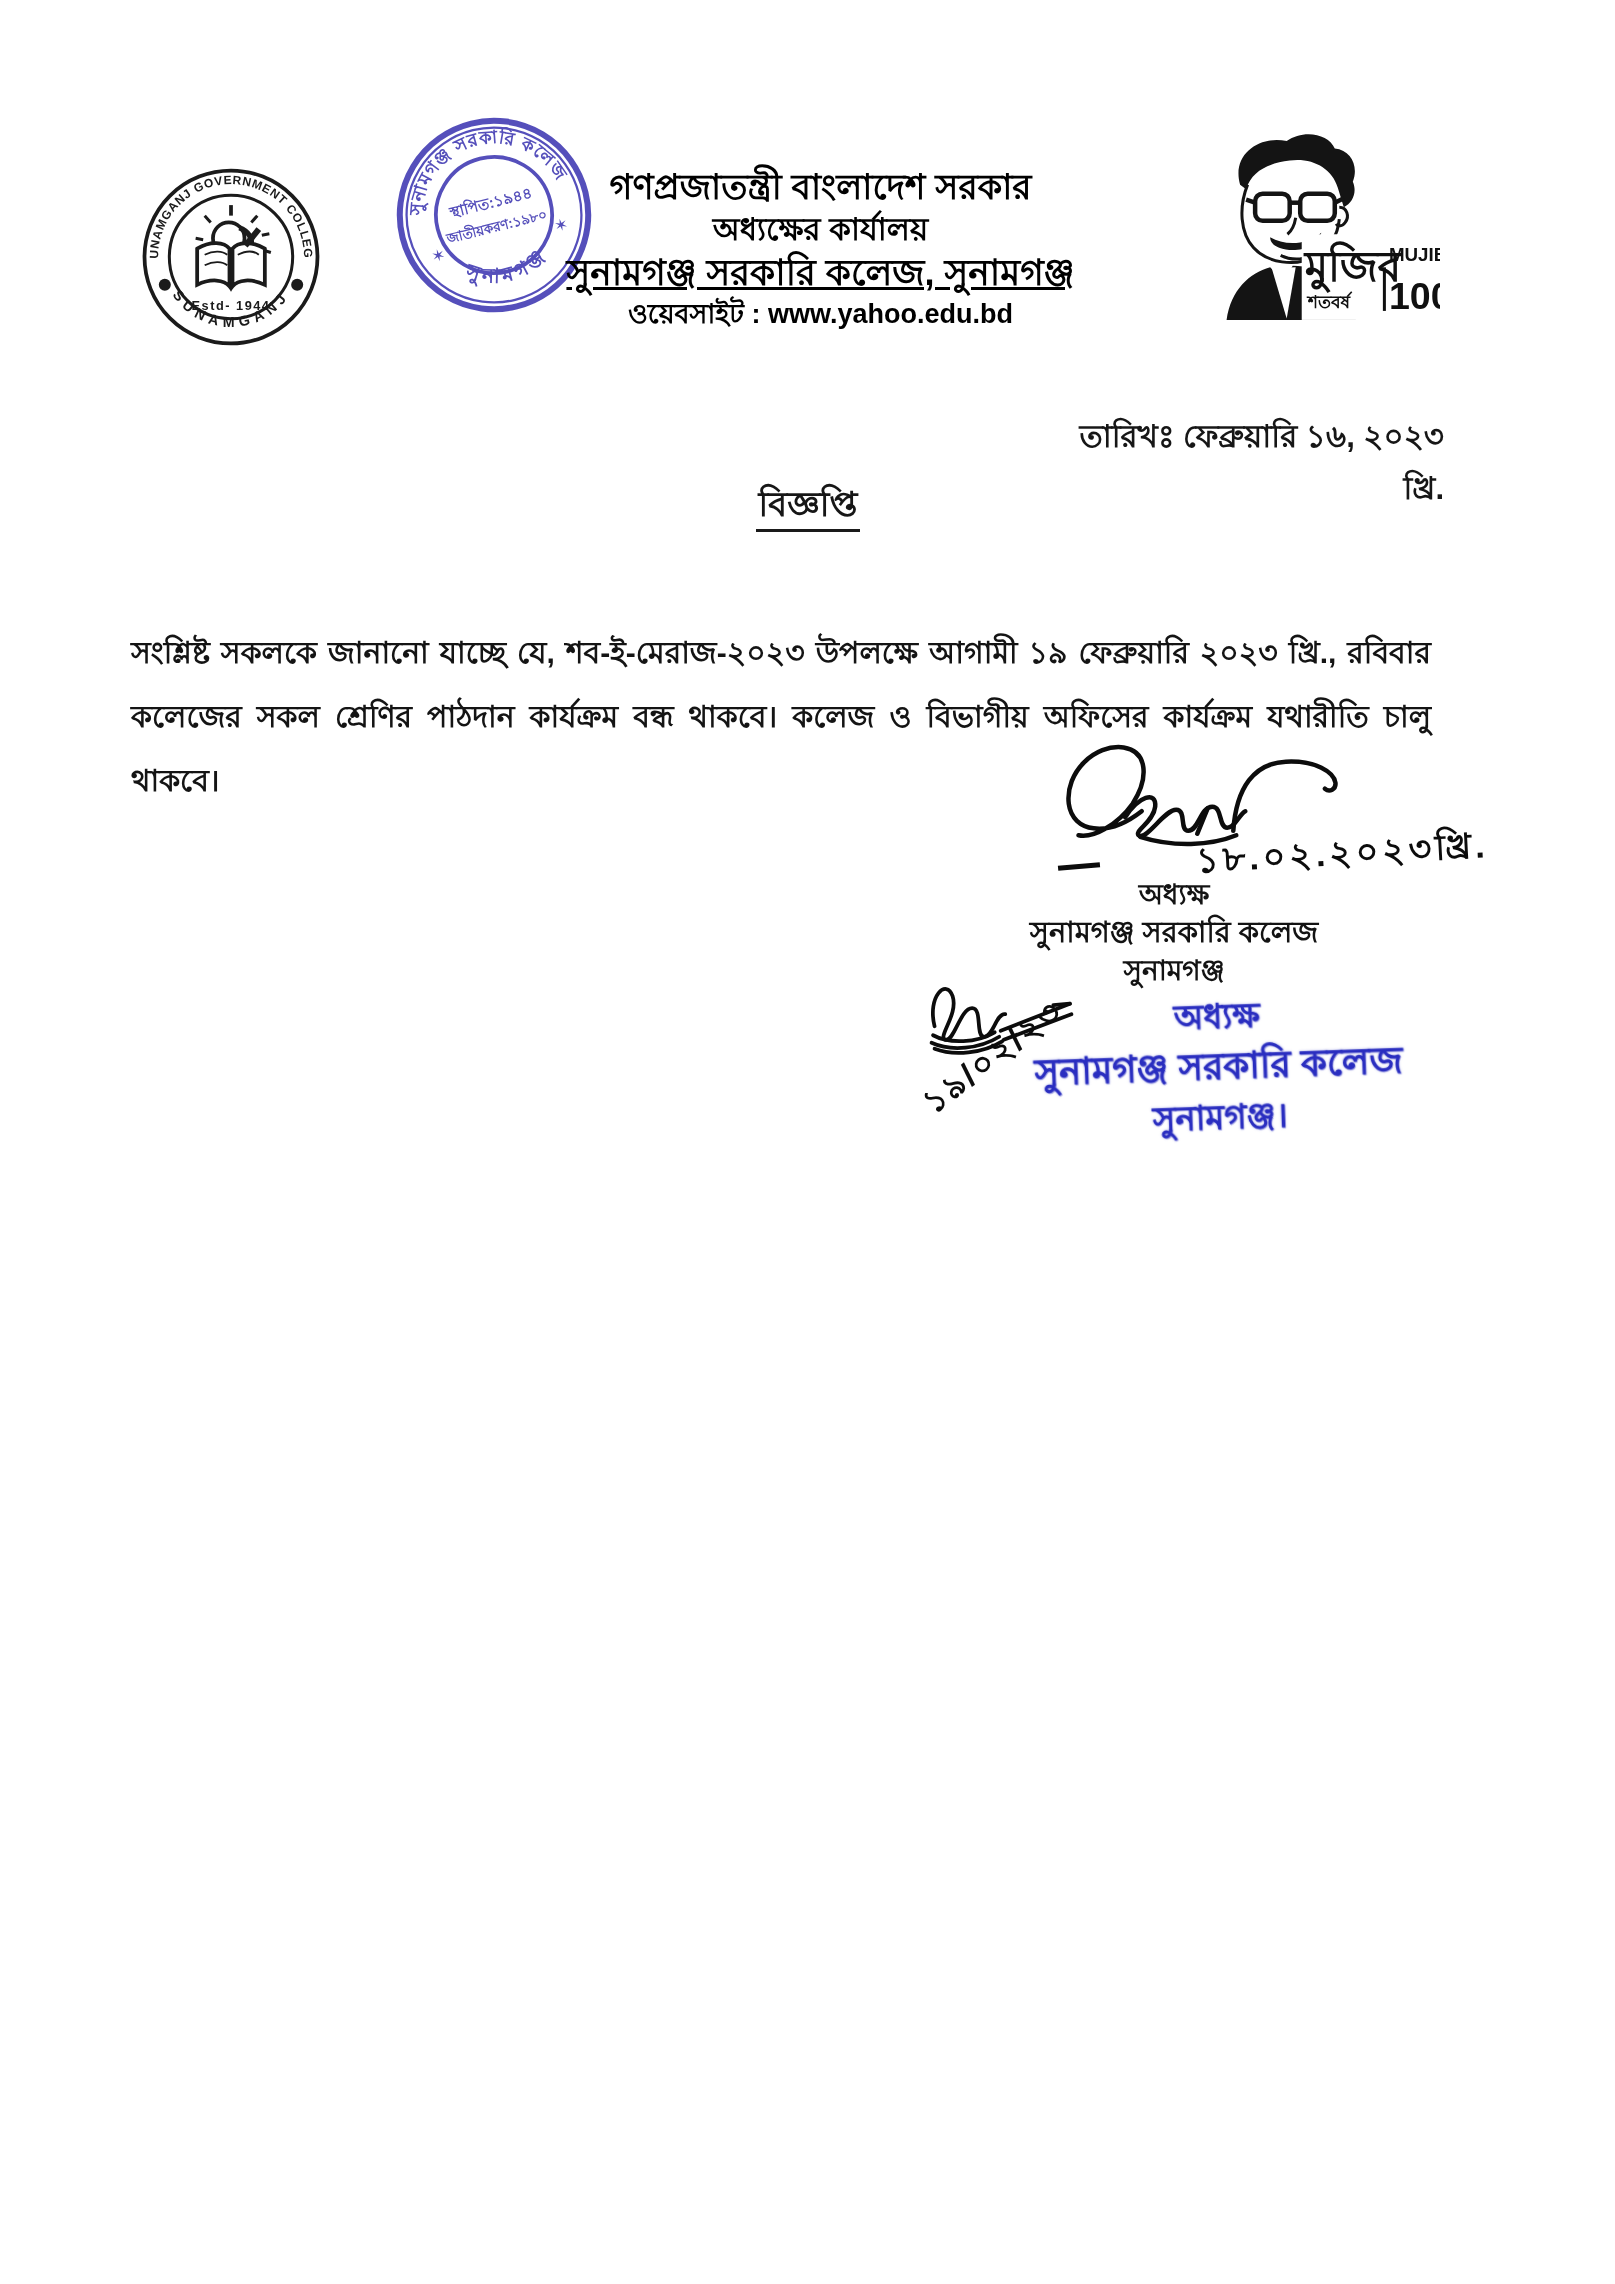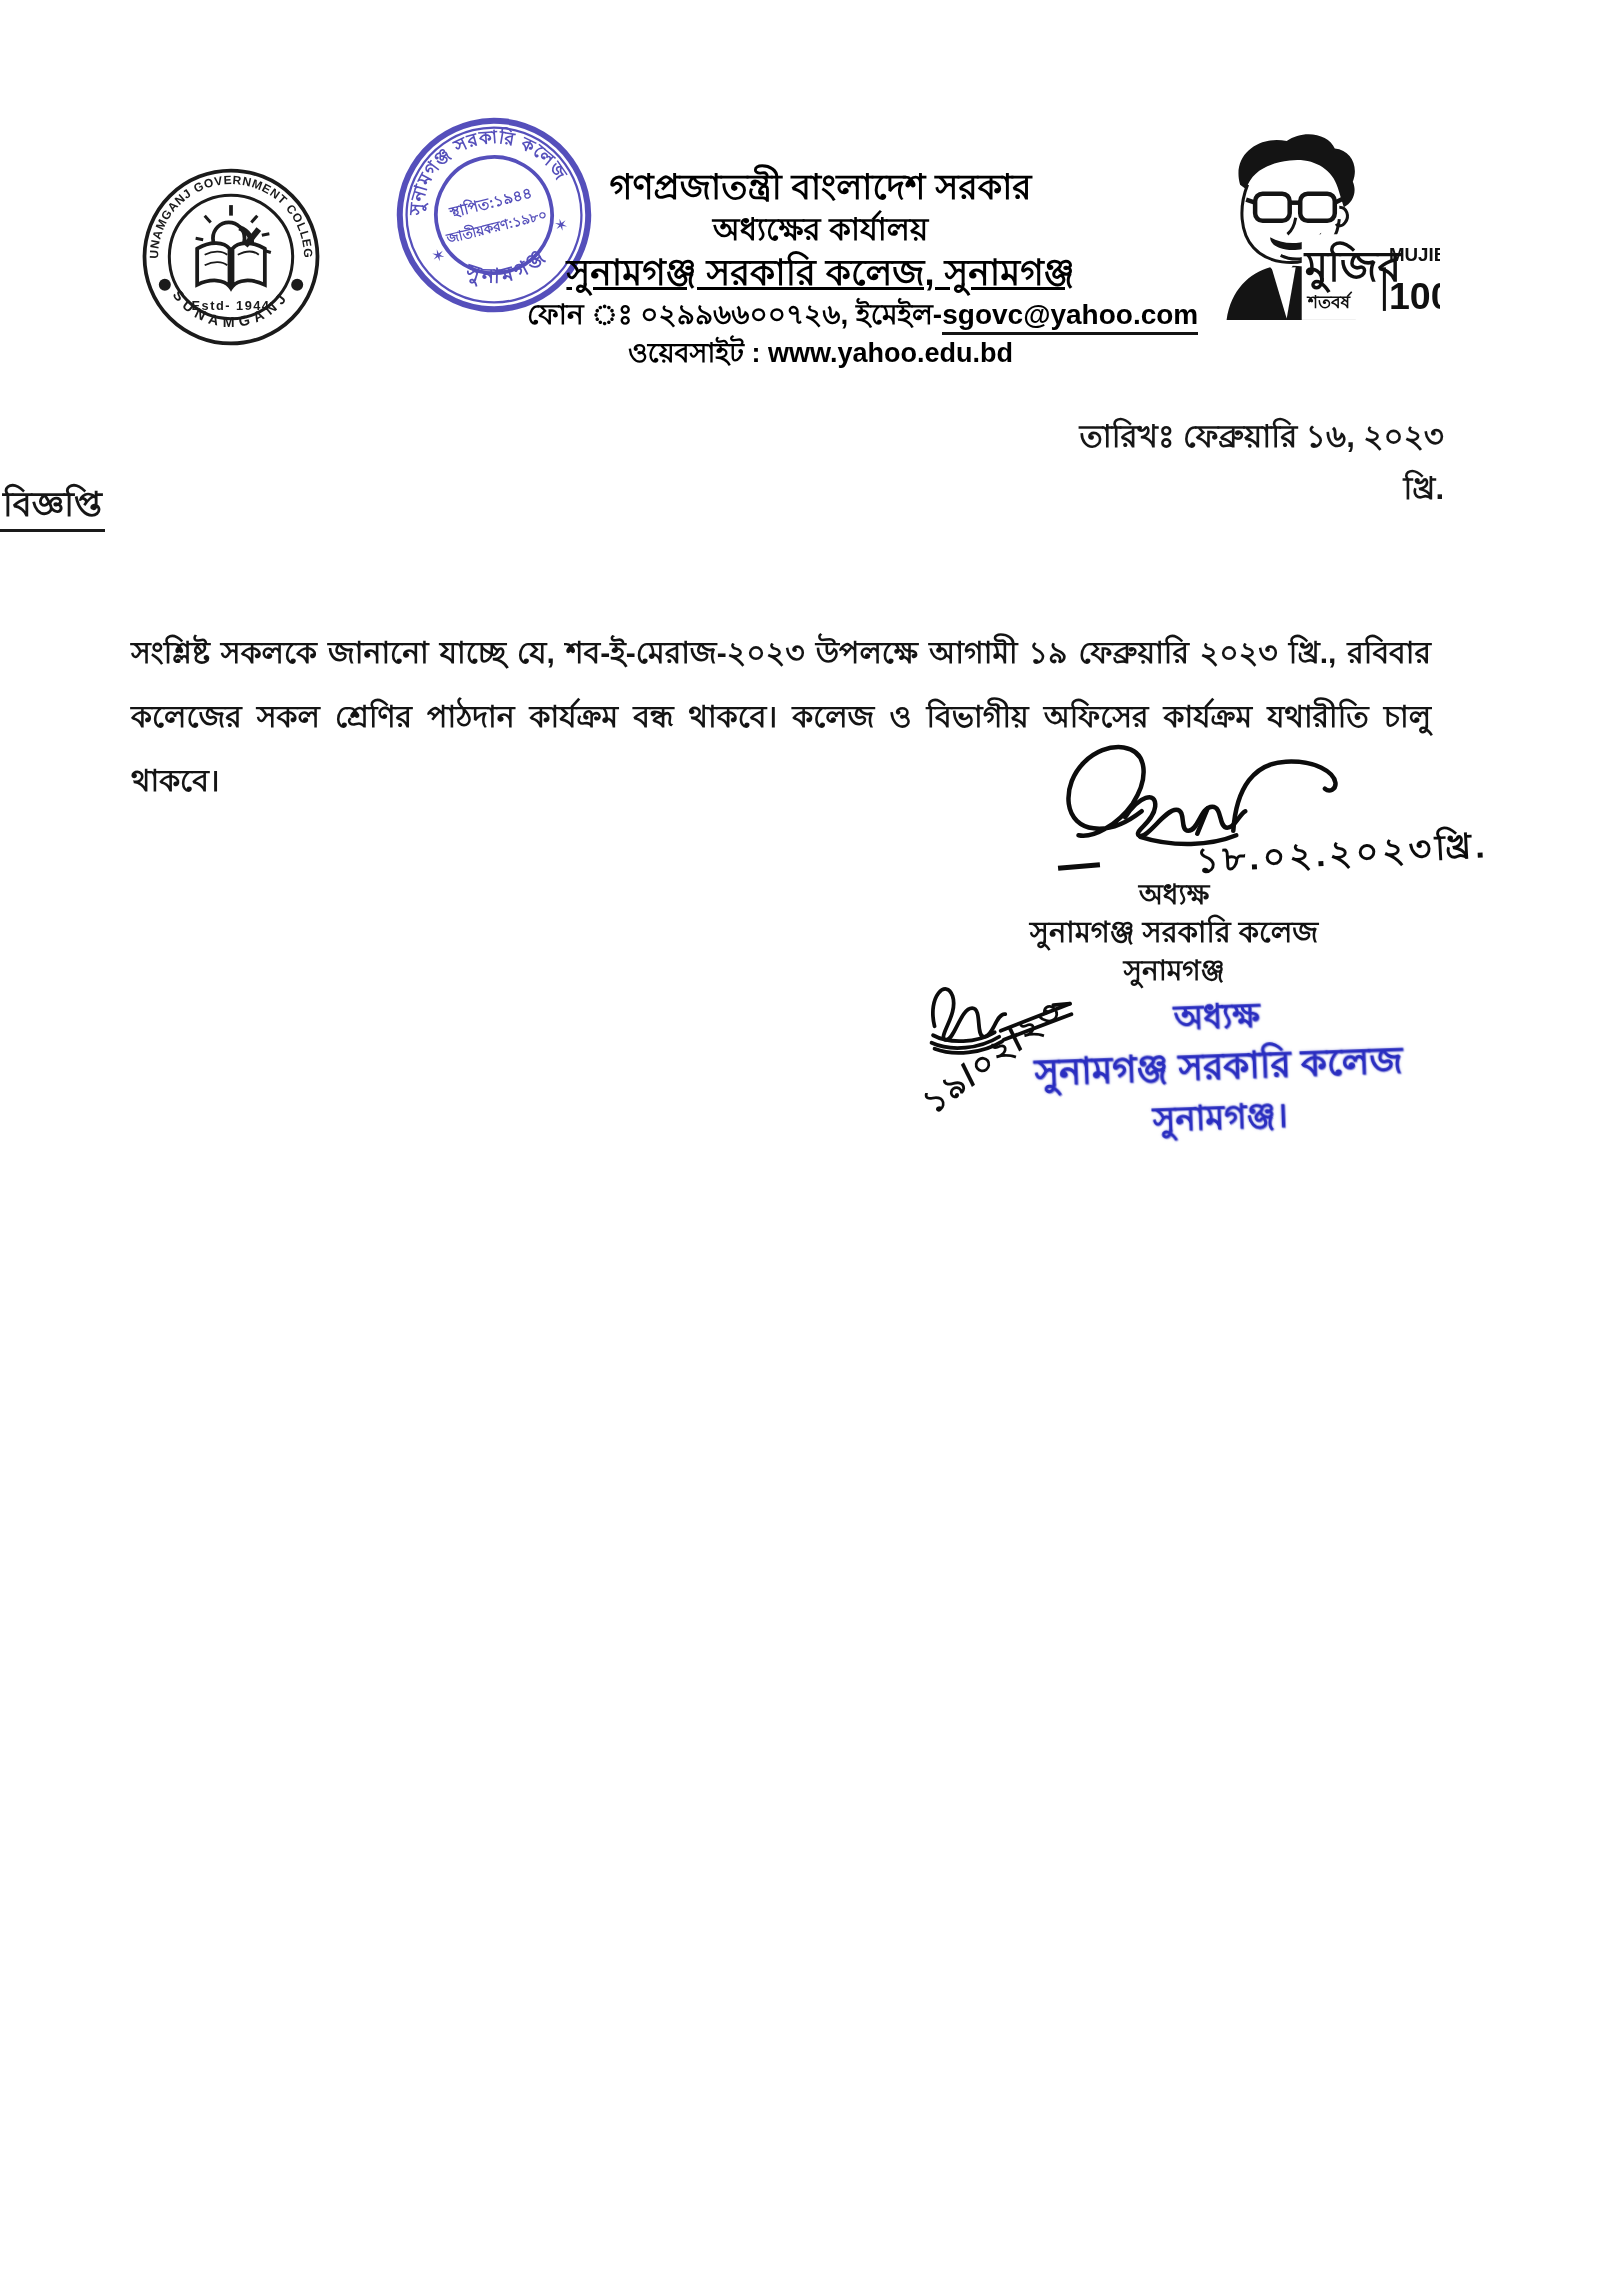--- a/index.html
+++ b/index.html
@@ -21,21 +21,21 @@
   .hdr .l3{font-size:36px;line-height:44px;text-decoration:underline;}
   .hdr .l4{font-size:28px;line-height:39px;white-space:nowrap;}
   .hdr .l5{font-size:27px;line-height:38px;}
   .hdr .email{border-bottom:3px solid #141414;padding-bottom:1.5px;font-family:"Liberation Sans",sans-serif;}
   .hdr .latin{font-family:"Liberation Sans",sans-serif;}
 
   
   .date-line{left:1038px;top:412px;width:406px;text-align:right;font-size:31px;font-weight:bold;}
 
   
-  .title-wrap{left:0;top:478px;width:1616px;text-align:left;}
+  .title-wrap{left:0;top:478px;width:1616px;text-align:center;}
   .title-wrap span{font-size:34px;font-weight:bold;border-bottom:3px solid #1a1a1a;padding:0 3px 6px;}
 
   
   .body-par{
     left:131px;top:591px;width:1300px;
     font-size:30px;font-weight:bold;line-height:64px;
     text-align:justify;color:#141414;
   }
 
   
@@ -125,21 +125,20 @@
       <text x="208" y="176" font-size="22">✶</text>
       <text x="134" y="124" font-size="20" font-weight="bold" text-anchor="middle">স্থাপিত:১৯৪৪</text>
       <text x="134" y="156" font-size="18" font-weight="bold" text-anchor="middle">জাতীয়করণ:১৯৮০</text>
     </g>
   </svg>
 
   <div class="abs hdr">
     <div class="l1">গণপ্রজাতন্ত্রী বাংলাদেশ সরকার</div>
     <div class="l2">অধ্যক্ষের কার্যালয়</div>
     <div class="l3">সুনামগঞ্জ সরকারি কলেজ,  সুনামগঞ্জ</div>
-    <div class="l4"><span>ফোন ঃ ০২৯৯৬৬০০৭২৬,  ইমেইল-</span><span class="email">sgovc@yahoo.com</span></div>
     <div class="l5"><span>ওয়েবসাইট : </span><span class="latin">www.yahoo.edu.bd</span></div>
   </div>
 
   <svg class="abs" style="left:1192px;top:132px;" width="248" height="188" viewBox="0 0 330 250">
     <g>
       <path d="M64 70 C52 28 92 4 126 12 C148 -4 182 2 190 22 C212 24 222 46 214 66 C220 80 214 94 202 100 L194 74 C186 48 160 34 130 38 C100 42 80 52 72 76 Z" fill="#141414"></path>
       <path d="M74 70 C62 100 64 134 82 154 C100 174 138 180 162 166 C182 156 194 138 196 116" fill="none" stroke="#141414" stroke-width="4"></path>
       <path d="M196 100 C206 100 210 112 204 120 C200 126 194 126 192 122" fill="none" stroke="#141414" stroke-width="4"></path>
       <g stroke="#141414" stroke-width="6" fill="none">
         <rect x="84" y="82" width="46" height="36" rx="10"></rect>

